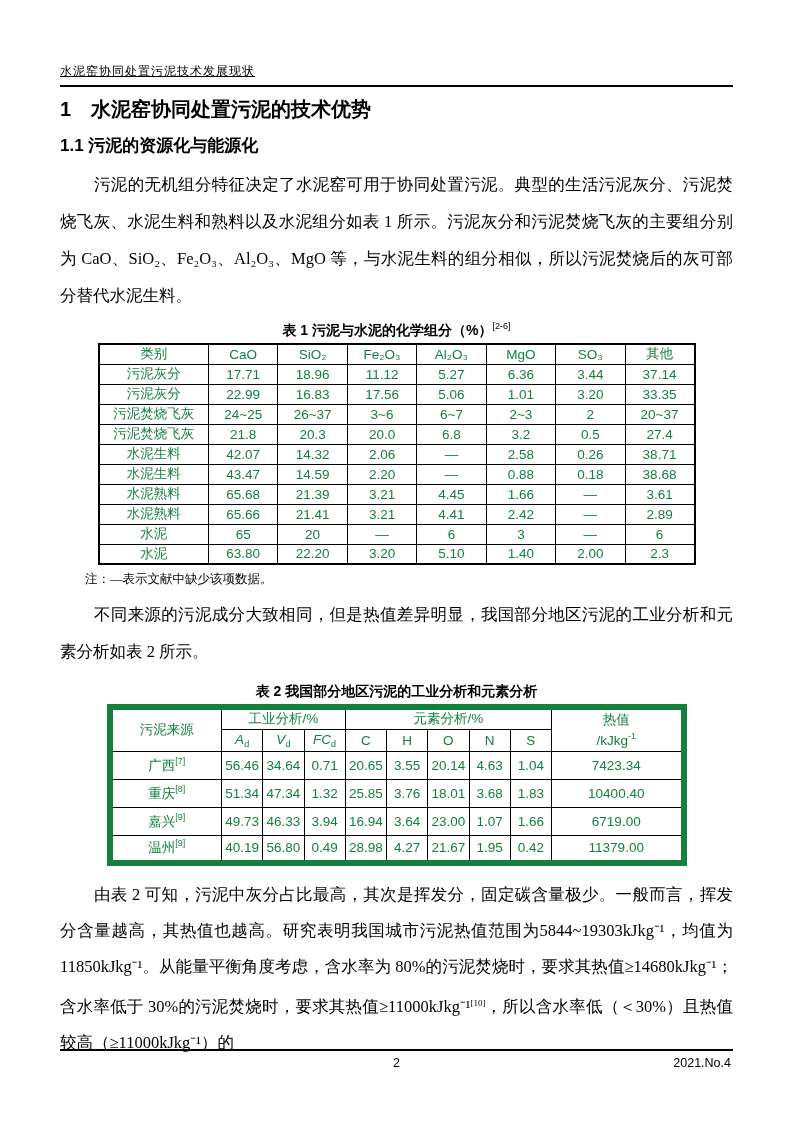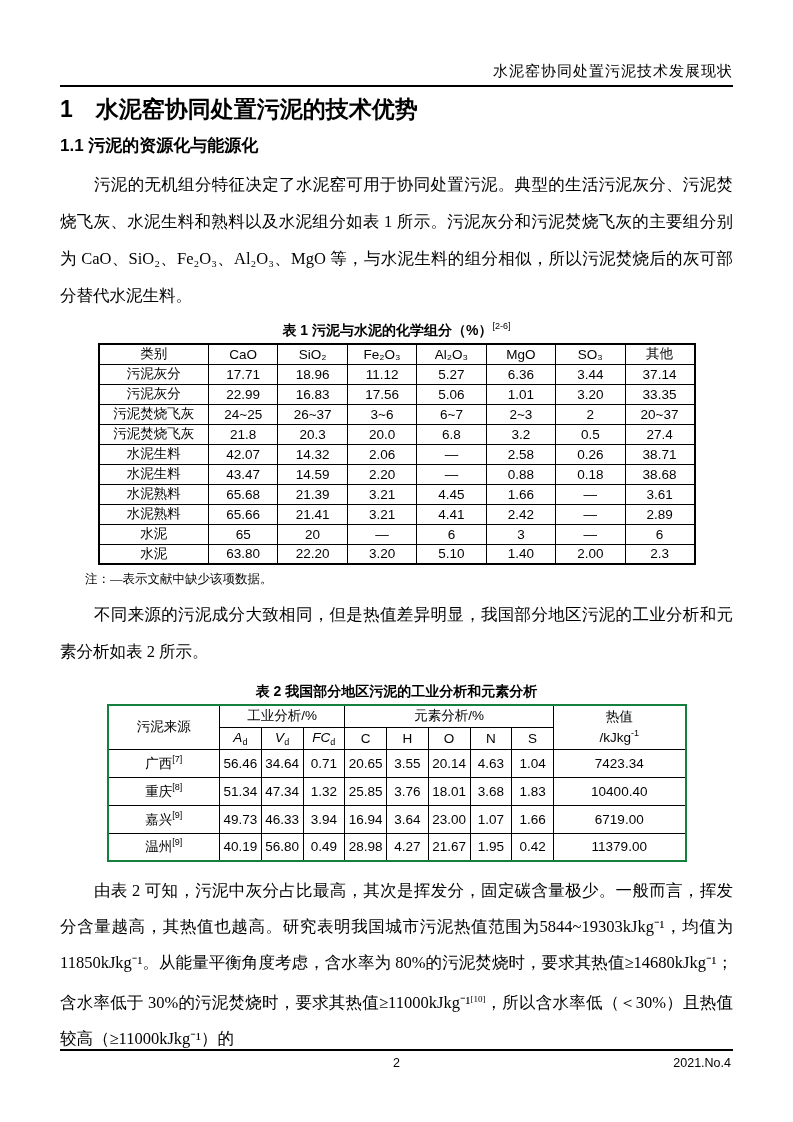--- a/index.html
+++ b/index.html
@@ -7,38 +7,38 @@
   .page {
     position:relative;
     width:793px; height:1122px;
     margin:0 auto;
     background:#ffffff;
     color:#000;
     font-family:"Liberation Serif", serif;
     padding:62px 60px 0 60px;
     overflow:hidden;
   }
-  .header-title { font-size:15px; line-height:18px; text-align:right; letter-spacing:1px; }
+  .header-title { font-size:12px; line-height:18px; text-align:left; letter-spacing:1px;text-decoration:underline; }
   .rule-top { border:none; border-top:2px solid #000; margin-top:5px; }
-  .h1 { font-family:"Liberation Sans", sans-serif; font-weight:bold; font-size:23px; line-height:26px; margin-top:9px; }
+  .h1 { font-family:"Liberation Sans", sans-serif; font-weight:bold; font-size:20px; line-height:26px; margin-top:9px; }
   .h2 { font-family:"Liberation Sans", sans-serif; font-weight:bold; font-size:17px; line-height:22px; margin-top:13px; }
   .para { font-size:16.5px; line-height:37px; text-align:justify; text-indent:34px; }
   .p1 { margin-top:9px; }
   .p2 { margin-top:8px; }
   .p3 { margin-top:11px; line-height:36px; }
   .caption { font-family:"Liberation Sans", sans-serif; font-weight:bold; font-size:14px; line-height:20px; text-align:center; }
   .caption1 { margin-top:2px; }
   .caption2 { margin-top:11px; }
   .caption sup { font-weight:normal; font-size:9px; }
   table { border-collapse:collapse; table-layout:fixed;
-          font-family:"Liberation Sans", sans-serif; font-size:13.5px; color:#000000; }
+          font-family:"Liberation Sans", sans-serif; font-size:13.5px; color:#15803d; }
   .t1 { width:598px; margin:3px auto 0 auto; border:2px solid #000; }
   .t1 td { border:1px solid #000; height:20px; text-align:center; vertical-align:middle; padding:0 2px; overflow:hidden; white-space:nowrap; }
   .t1 col.c-label { width:110px; }
-  .t2 { width:580px; margin:3px auto 0 auto; border:2px solid #15803d; }
+  .t2 { width:580px; margin:3px auto 0 auto; border:6px solid #15803d; }
   .t2 td { border:1px solid #000; text-align:center; vertical-align:middle; padding:0 2px; overflow:hidden; white-space:nowrap; }
   .t2 .hrow td { height:22px; }
   .t2 .drow td { height:28px;margin-top:16px; }
   .t2 col.c-src { width:112px; }
   .t2 col.c-heat { width:132px; }
   sub { font-size:9px; vertical-align:-3px; }
   sup, .ref { font-size:9px; vertical-align:6px; }
   .note { font-size:12.5px; line-height:18px; margin-top:5px; padding-left:25px; }
   .footer { position:absolute; left:60px; right:60px; top:1049px;
             border-top:2.5px solid #000;

